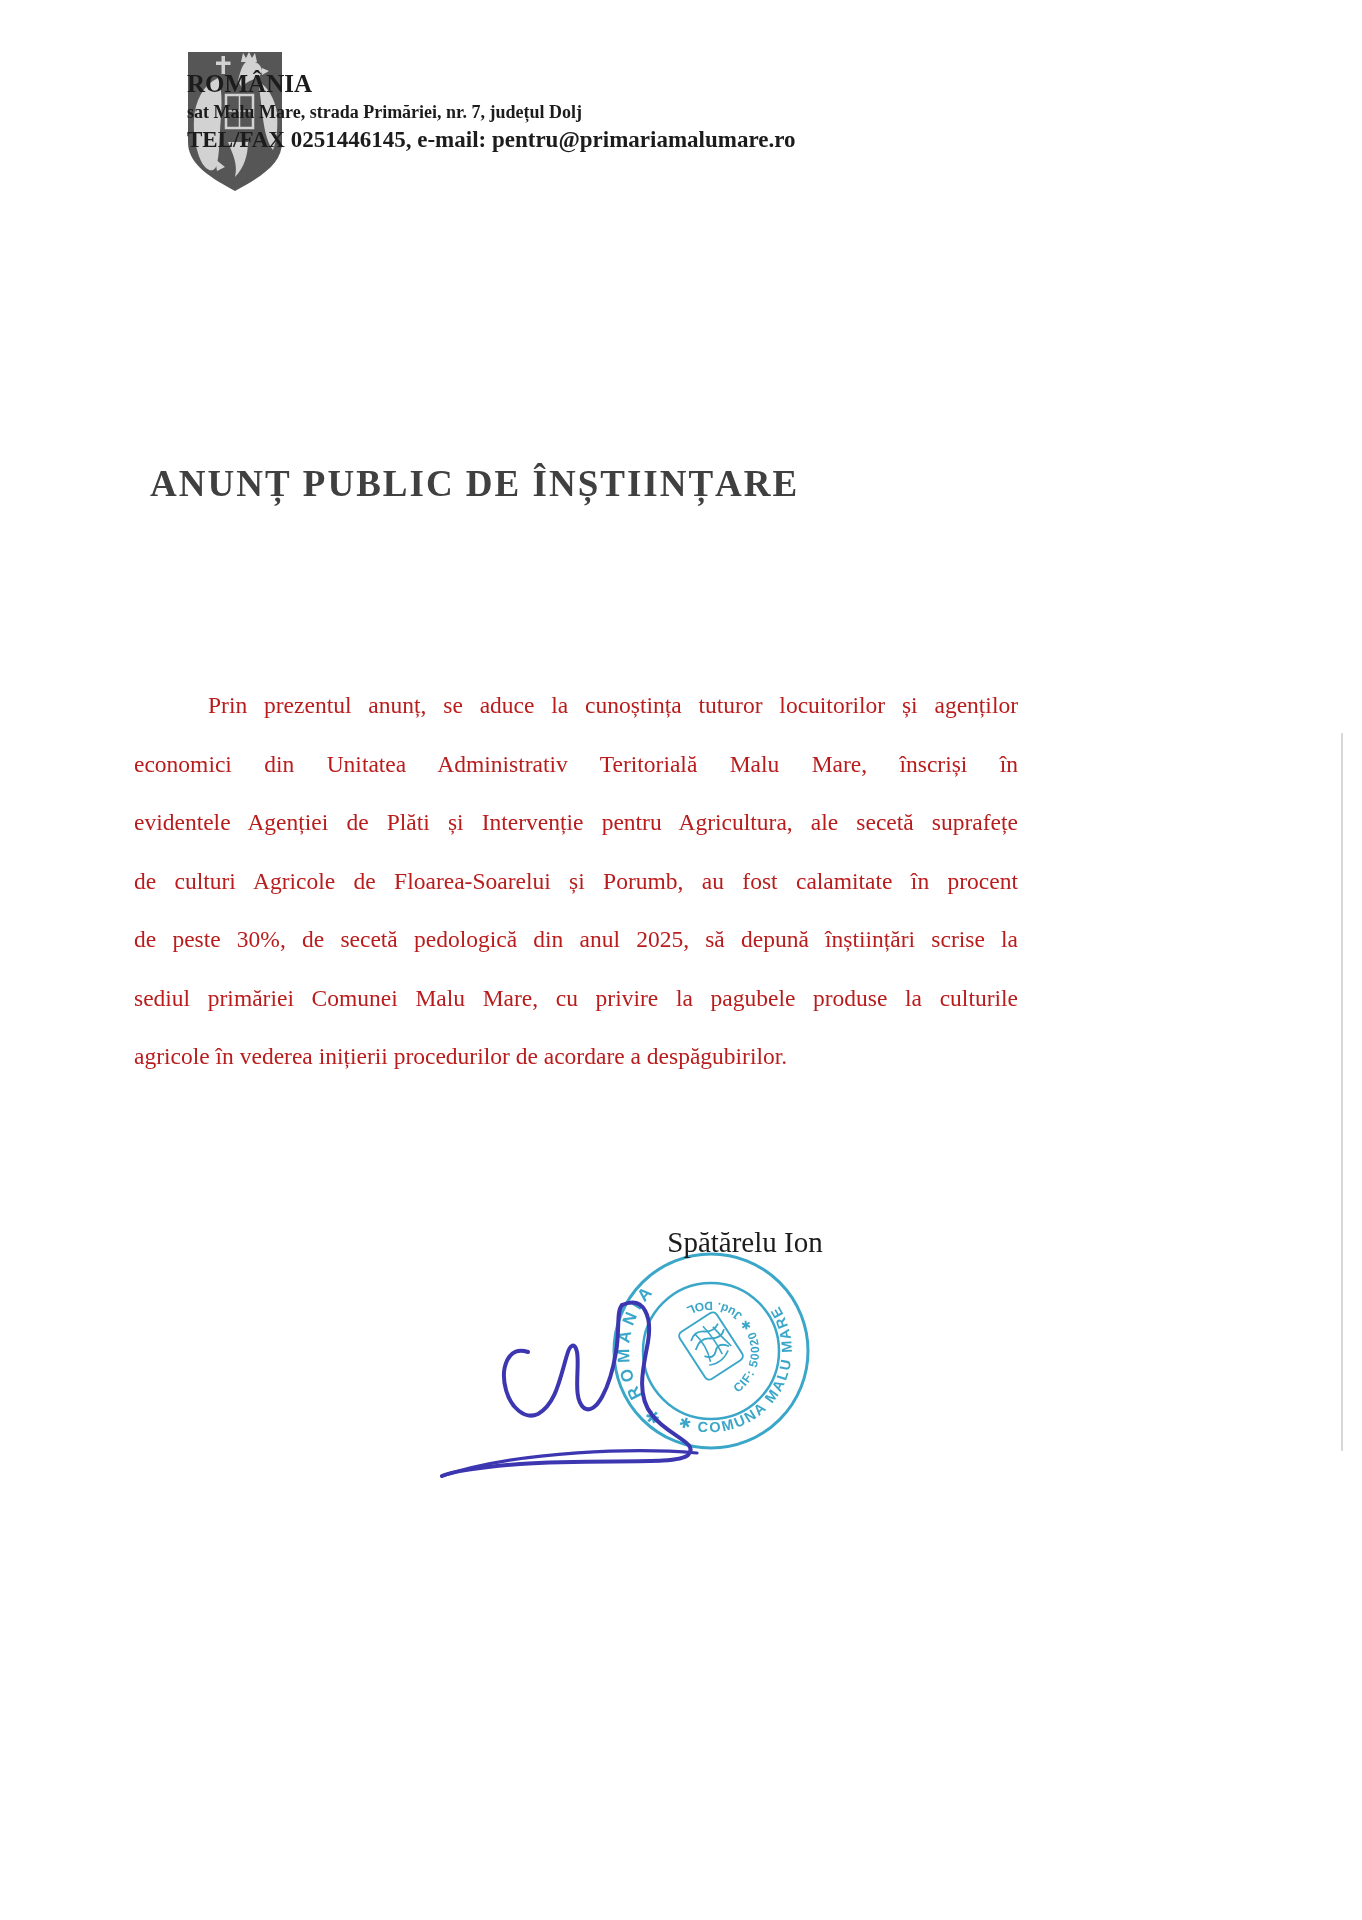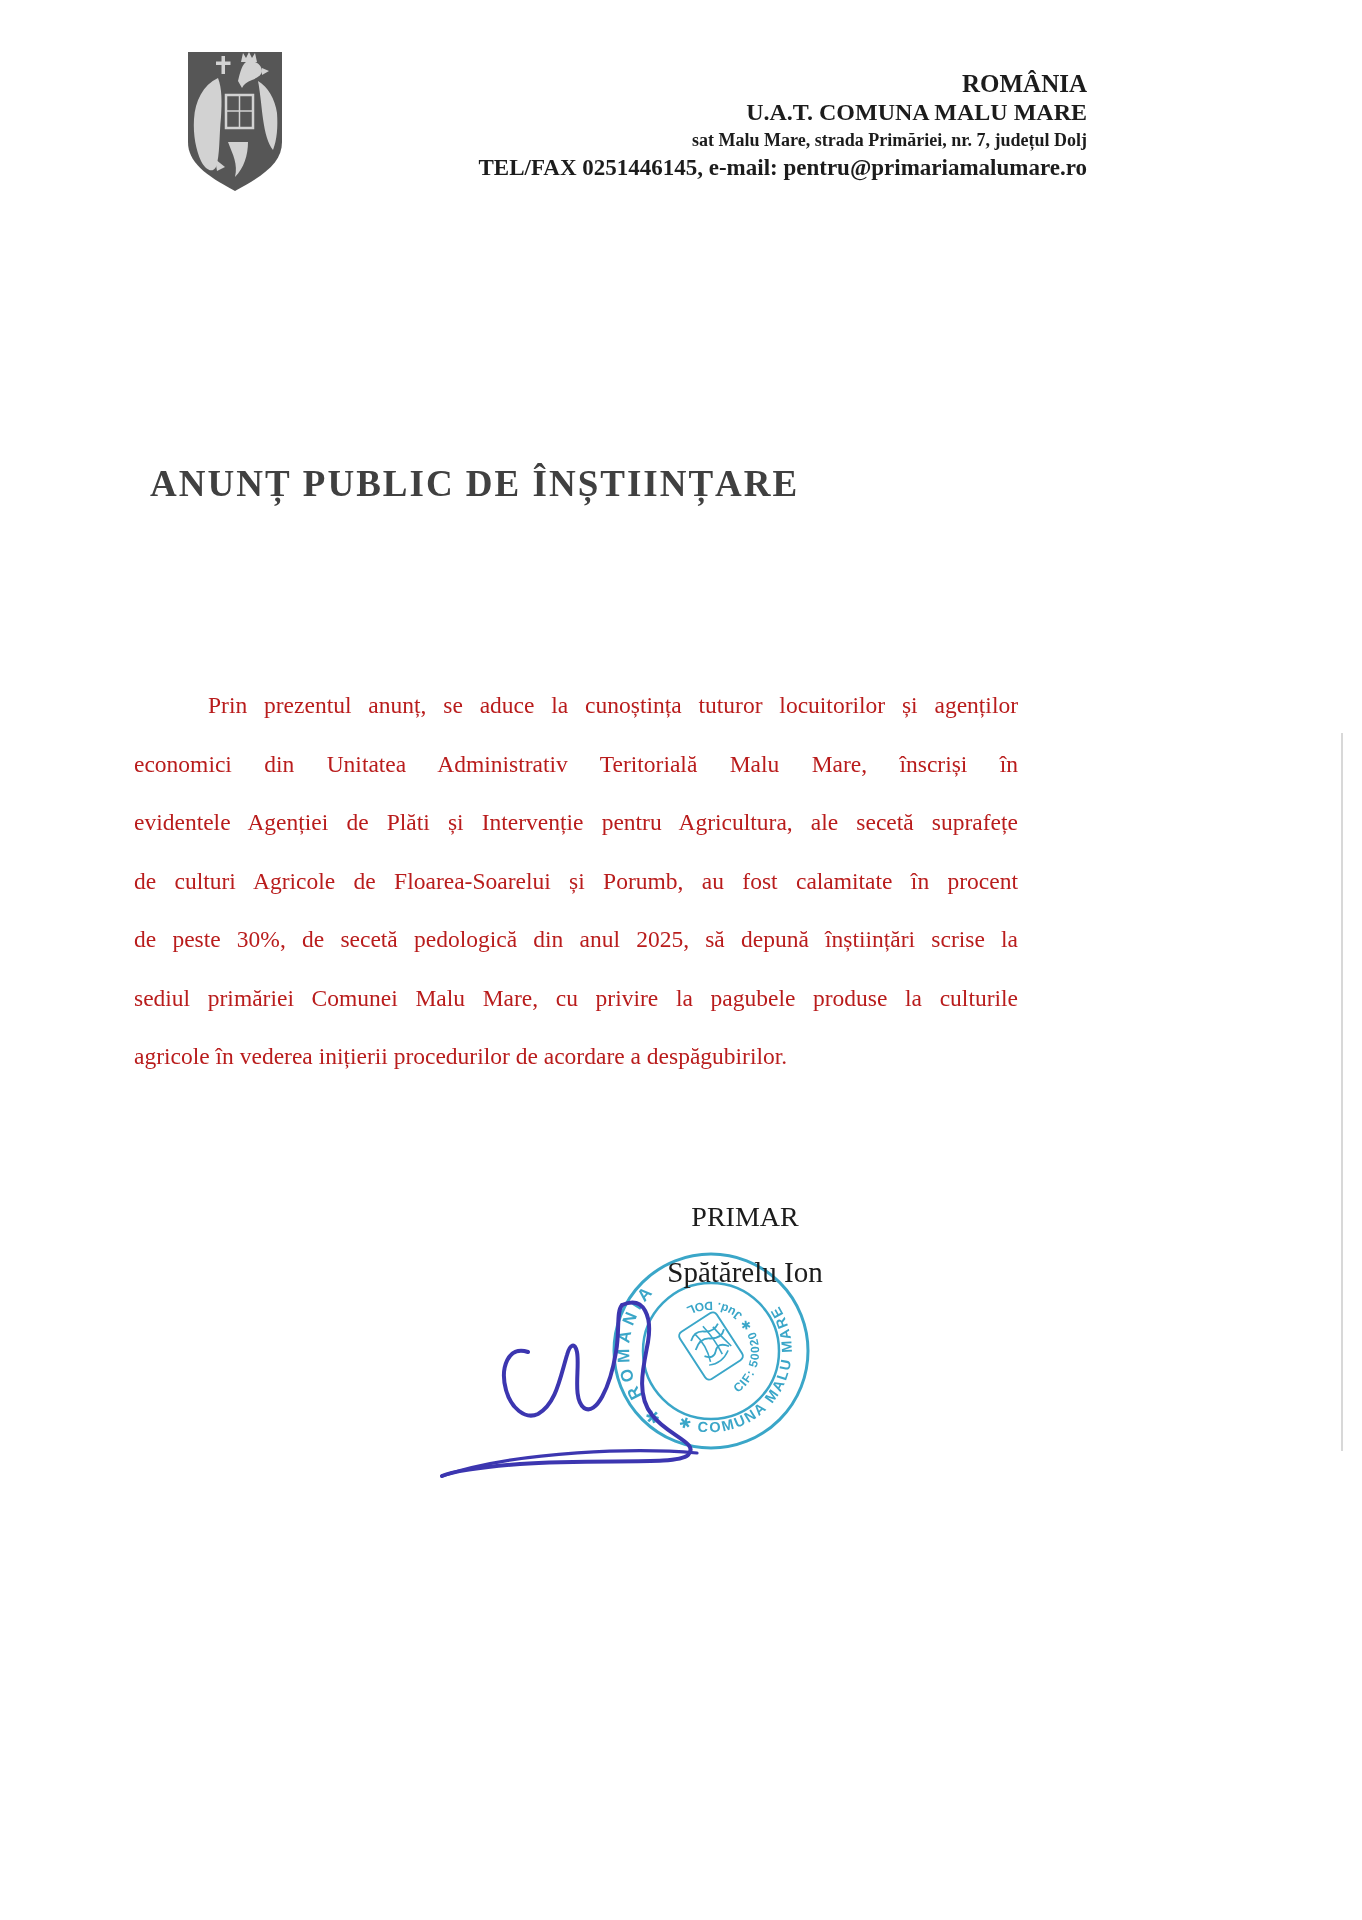--- a/index.html
+++ b/index.html
@@ -6,21 +6,21 @@
   #page{
     position:relative;
     width:1362px;height:1920px;
     background:#ffffff;
     font-family:"Liberation Serif","DejaVu Serif",serif;
     color:#1c1c1c;
     overflow:hidden;
   }
   
   #emblem{position:absolute;left:185px;top:47px;width:100px;height:146px;}
-  #header-text{position:absolute;left:187px;top:70px;width:900px;text-align:right;}
+  #header-text{position:absolute;left:187px;top:70px;width:900px;text-align:left;}
   .hline{height:28px;line-height:28px;font-weight:bold;white-space:nowrap;}
   .h1{font-size:25px;}
   .h2{font-size:24px;}
   .h3{font-size:18px;}
   .h4{font-size:23px;}
   
   #doc-title{
     position:absolute;left:150px;top:462px;width:930px;
     font-size:37px;font-weight:bold;letter-spacing:2px;
     color:#404040;white-space:nowrap;
@@ -65,39 +65,37 @@
 
     <rect x="41" y="48" width="27" height="33" fill="none" stroke="#d2d2d2" stroke-width="2.5"></rect>
     <path d="M 41 64 H 68 M 54.5 48 V 81" stroke="#d2d2d2" stroke-width="1.5"></path>
 
     <path class="emb-light" d="M 43 95 C 48 108 53 117 50 130 C 59 121 63 108 63 95 Z"></path>
     <path class="emb-light" d="M 30 112 L 40 120 L 32 124 Z"></path>
   </svg>
 
   <div id="header-text">
     <div class="hline h1">ROMÂNIA</div>
-    <div class="hline h2">U.A.T. COMUNA MALU MARE</div>
     <div class="hline h3">sat Malu Mare, strada Primăriei, nr. 7, județul Dolj</div>
     <div class="hline h4">TEL/FAX 0251446145, e-mail: pentru@primariamalumare.ro</div>
   </div>
 
   <div id="doc-title">ANUNȚ PUBLIC DE ÎNȘTIINȚARE</div>
 
   <div id="body-block">
     <div class="bodyline first">Prin prezentul anunț, se aduce la cunoștința tuturor locuitorilor și agenților</div>
     <div class="bodyline">economici din Unitatea Administrativ Teritorială Malu Mare, înscriși în</div>
     <div class="bodyline">evidentele Agenției de Plăti și Intervenție pentru Agricultura, ale secetă suprafețe</div>
     <div class="bodyline">de culturi Agricole de Floarea-Soarelui și Porumb, au fost calamitate în procent</div>
     <div class="bodyline">de peste 30%, de secetă pedologică din anul 2025, să depună înștiințări scrise la</div>
     <div class="bodyline">sediul primăriei Comunei Malu Mare, cu privire la pagubele produse la culturile</div>
     <div class="bodyline last">agricole în vederea inițierii procedurilor de acordare a despăgubirilor.</div>
   </div>
 
   <div id="sign-block">
-    <div id="signer-role">PRIMAR</div>
     <div id="signer-name">Spătărelu Ion</div>
   </div>
 
   <svg id="stamp-sig" viewBox="0 0 480 290" xmlns="http://www.w3.org/2000/svg">
     <g opacity="0.92">
       <circle class="stampstroke" cx="341" cy="136" r="97" stroke-width="3"></circle>
       <circle class="stampstroke" cx="341" cy="136" r="68" stroke-width="2.5"></circle>
 
       <defs>
         <path id="arc-left" d="M 294 203 A 82 82 0 0 1 313 59"></path>

